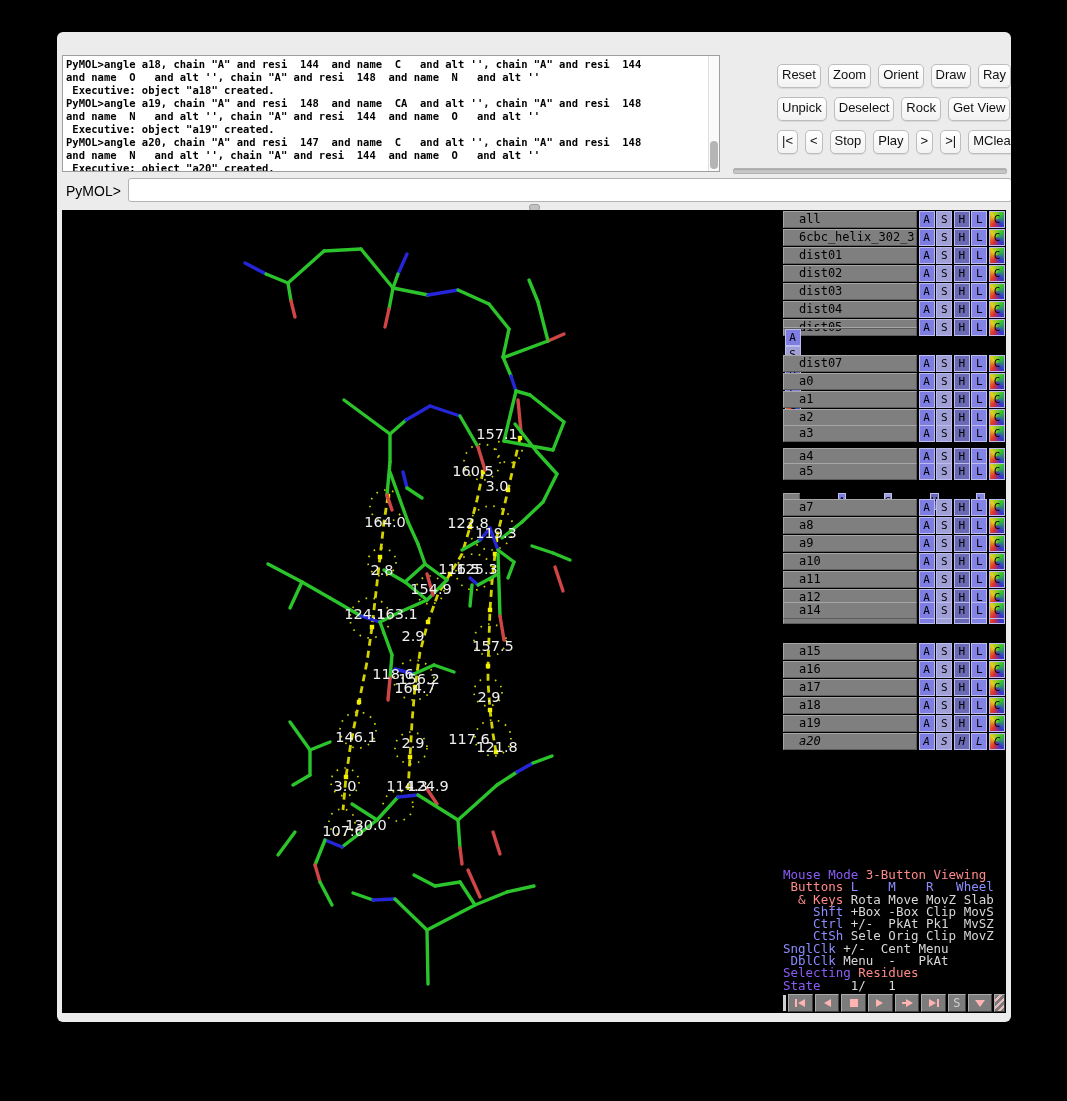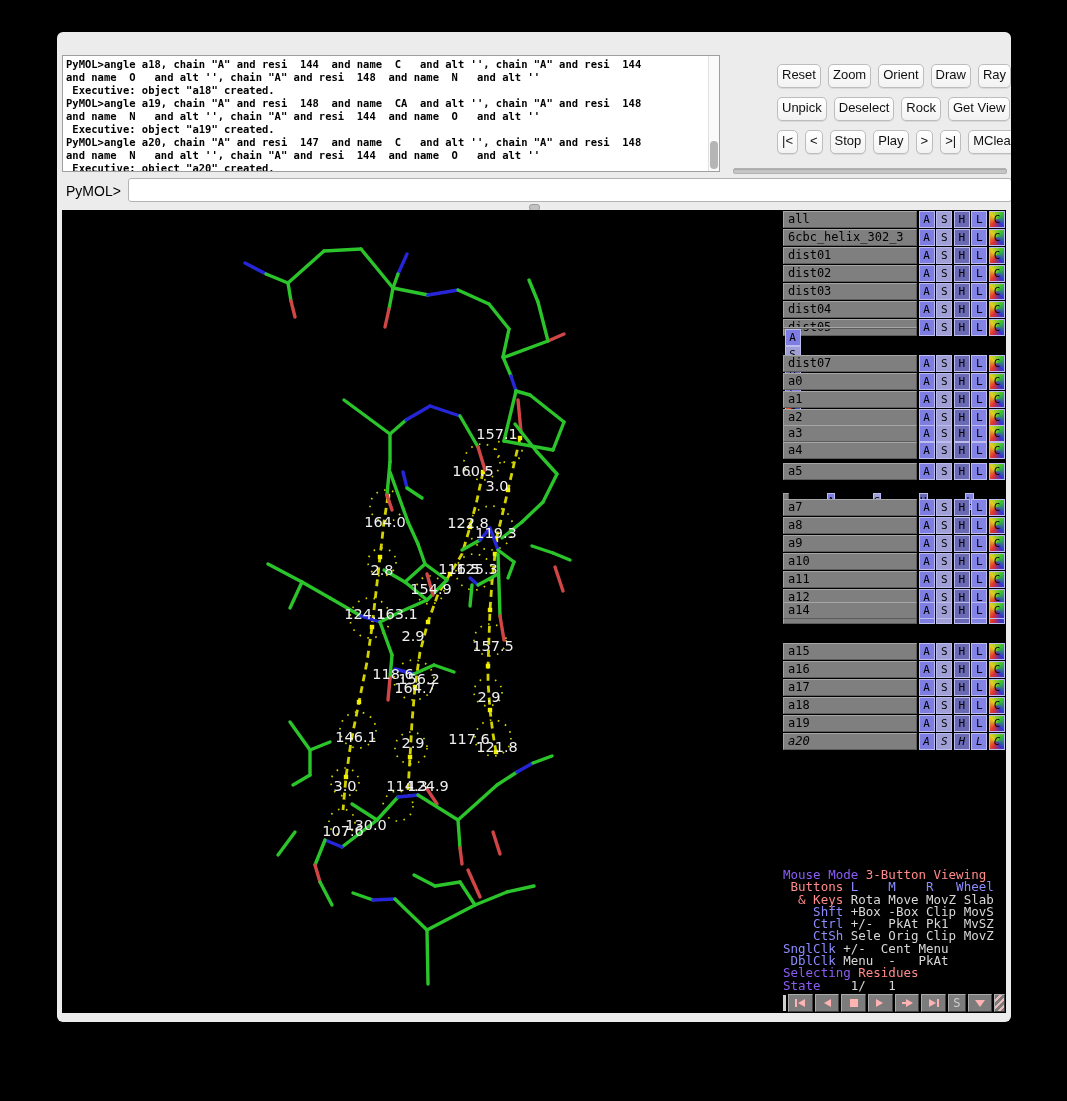--- a/index.html
+++ b/index.html
@@ -43,21 +43,21 @@
   #viewport{position:absolute;left:0;top:0;width:821px;height:783px;padding-left:13px;}
   #vp-svg{position:absolute;left:0;top:0;}
   #prompt-bar{position:absolute;left:0;top:783px;width:721px;height:20px;border-top:1px solid #8a8a8a;
     box-sizing:border-box;color:#f5f5f5;font-family:"DejaVu Sans Mono",monospace;font-size:13px;
     line-height:18px;padding-left:4px;}
   
   #sidebar{position:absolute;left:721px;top:0;width:223px;height:803px;}
   .obj-row{position:absolute;left:0;width:223px;height:17px;display:flex;}
   .obj-name{width:134px;background:#7f7f7f;border:1px solid;border-color:#a6a6a6 #5c5c5c #5c5c5c #a6a6a6;
     box-sizing:border-box;color:#000;font-family:"DejaVu Sans Mono",monospace;font-size:12px;
-    line-height:15px;padding-left:4px;overflow:hidden;white-space:nowrap;}
+    line-height:15px;padding-left:15px;overflow:hidden;white-space:nowrap;}
   .obj-btn{width:16px;height:17px;margin-left:1.6px;box-sizing:border-box;border:1px solid #bcbcee;
     color:#000;font-family:"DejaVu Sans Mono",monospace;font-size:11px;line-height:15px;text-align:center;}
   .ob-A{background:#7d7de2;}
   .ob-S{background:#a0a0d6;}
   .ob-H{background:#6969b4;}
   .ob-L{background:#8383e6;}
   .ob-C{background:conic-gradient(from 210deg at 45% 50%,#e03030,#e0d020 30%,#35c035 55%,#3535d0 80%,#e03030);}
   
   #mousepanel{position:absolute;left:0;top:659px;width:223px;
     font-family:"DejaVu Sans Mono",monospace;font-size:12.5px;line-height:12.3px;white-space:pre;}
@@ -409,21 +409,21 @@
             <div class="obj-btn ob-C">C</div>
           </div>
           <div class="obj-row" style="top: 215px;">
             <div class="obj-name">a3</div>
             <div class="obj-btn ob-A">A</div>
             <div class="obj-btn ob-S">S</div>
             <div class="obj-btn ob-H">H</div>
             <div class="obj-btn ob-L">L</div>
             <div class="obj-btn ob-C">C</div>
           </div>
-          <div class="obj-row" style="top: 232px;">
+          <div class="obj-row" style="top: 238px;">
             <div class="obj-name">a4</div>
             <div class="obj-btn ob-A">A</div>
             <div class="obj-btn ob-S">S</div>
             <div class="obj-btn ob-H">H</div>
             <div class="obj-btn ob-L">L</div>
             <div class="obj-btn ob-C">C</div>
           </div>
           <div class="obj-row" style="top: 253px;">
             <div class="obj-name">a5</div>
             <div class="obj-btn ob-A">A</div>

